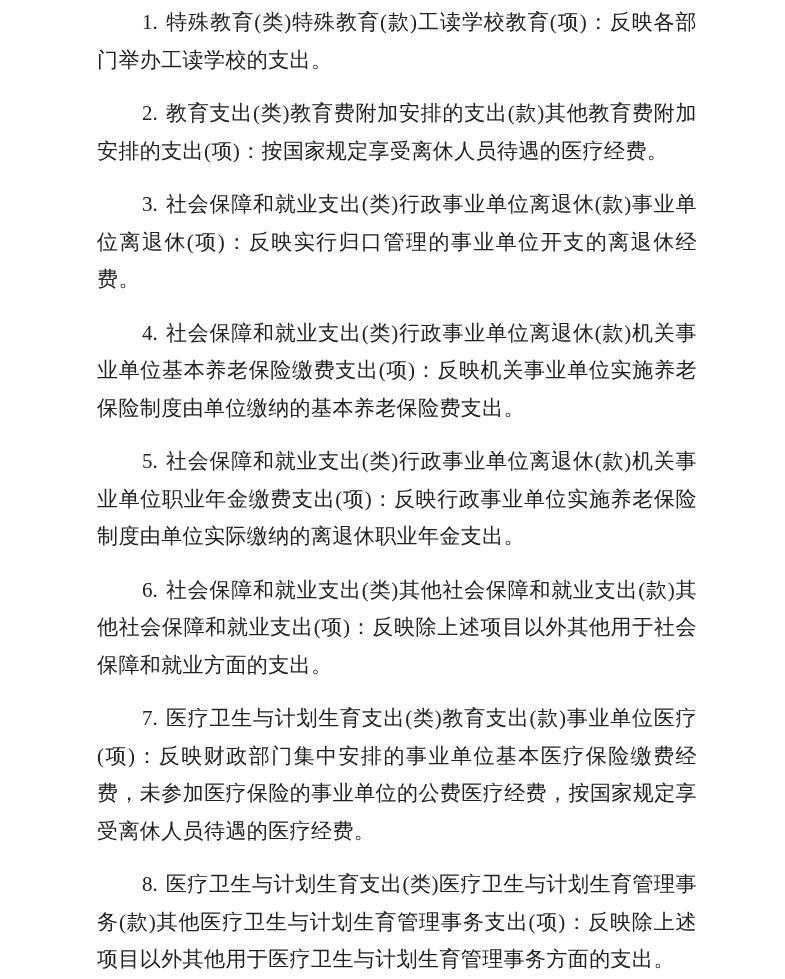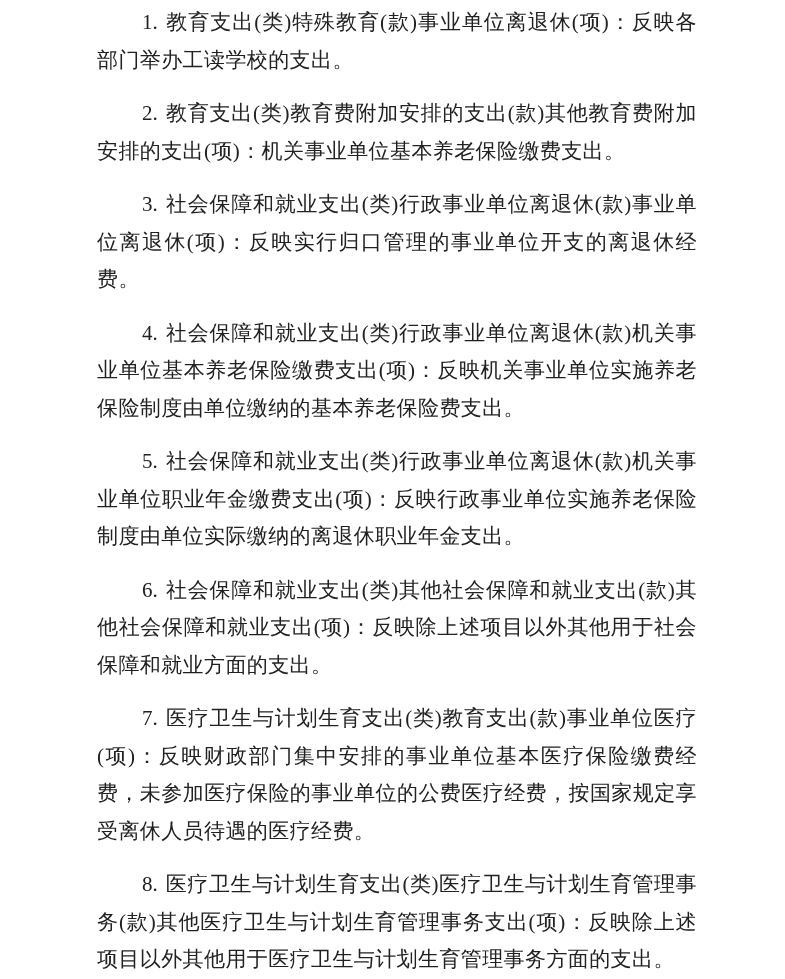--- a/index.html
+++ b/index.html
@@ -34,23 +34,23 @@
   .para-num {
     margin-right: 8px;
     letter-spacing: 0;
   }
 </style>
 </head>
 <body>
 
 <div class="page">
 
-  <p class="para"><span class="para-num">1.</span><span>教育支出(类)特殊教育(款)事业单位离退休(项)：反映各部门举办工读学校的支出。</span></p>
+  <p class="para"><span class="para-num">1.</span><span>特殊教育(类)特殊教育(款)工读学校教育(项)：反映各部门举办工读学校的支出。</span></p>
 
-  <p class="para"><span class="para-num">2.</span><span>教育支出(类)教育费附加安排的支出(款)其他教育费附加安排的支出(项)：机关事业单位基本养老保险缴费支出。</span></p>
+  <p class="para"><span class="para-num">2.</span><span>教育支出(类)教育费附加安排的支出(款)其他教育费附加安排的支出(项)：按国家规定享受离休人员待遇的医疗经费。</span></p>
 
   <p class="para"><span class="para-num">3.</span><span>社会保障和就业支出(类)行政事业单位离退休(款)事业单位离退休(项)：反映实行归口管理的事业单位开支的离退休经费。</span></p>
 
   <p class="para"><span class="para-num">4.</span><span>社会保障和就业支出(类)行政事业单位离退休(款)机关事业单位基本养老保险缴费支出(项)：反映机关事业单位实施养老保险制度由单位缴纳的基本养老保险费支出。</span></p>
 
   <p class="para"><span class="para-num">5.</span><span>社会保障和就业支出(类)行政事业单位离退休(款)机关事业单位职业年金缴费支出(项)：反映行政事业单位实施养老保险制度由单位实际缴纳的离退休职业年金支出。</span></p>
 
   <p class="para"><span class="para-num">6.</span><span>社会保障和就业支出(类)其他社会保障和就业支出(款)其他社会保障和就业支出(项)：反映除上述项目以外其他用于社会保障和就业方面的支出。</span></p>
 
   <p class="para"><span class="para-num">7.</span><span>医疗卫生与计划生育支出(类)教育支出(款)事业单位医疗(项)：反映财政部门集中安排的事业单位基本医疗保险缴费经费，未参加医疗保险的事业单位的公费医疗经费，按国家规定享受离休人员待遇的医疗经费。</span></p>

